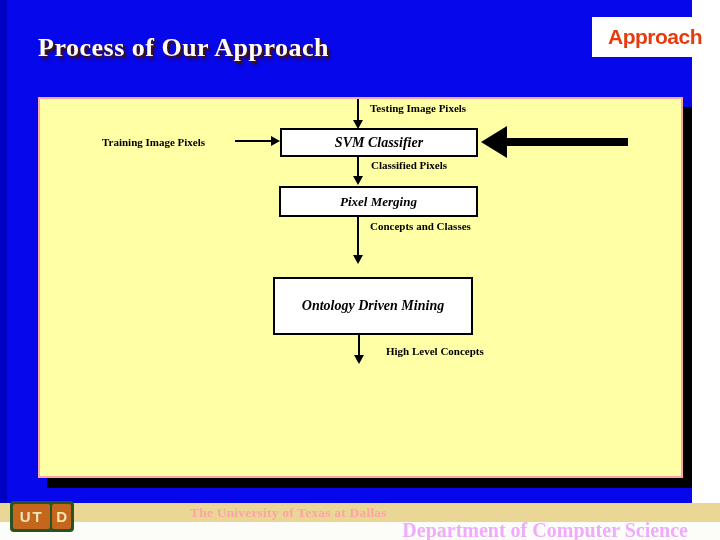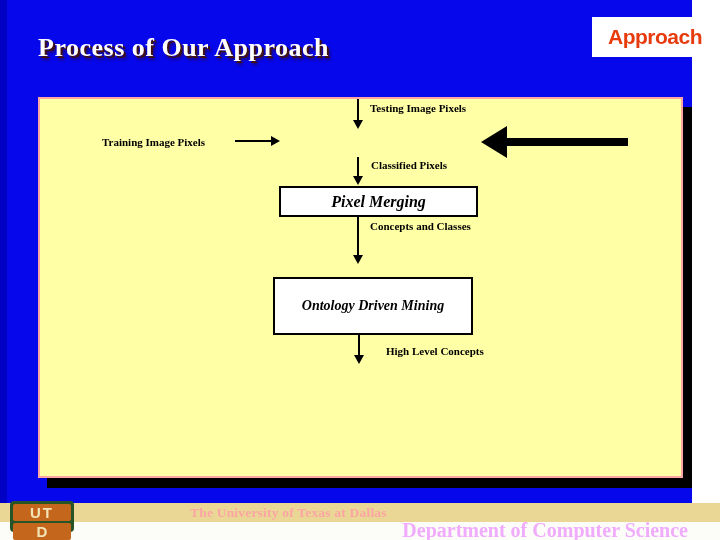--- a/index.html
+++ b/index.html
@@ -33,21 +33,21 @@
             border-bottom:5px solid transparent;border-left:9px solid #000;}
   .big-bar{position:absolute;left:460px;top:39px;width:128px;height:8px;background:#000;}
   .big-head{position:absolute;left:441px;top:27px;width:0;height:0;
             border-top:16px solid transparent;border-bottom:16px solid transparent;
             border-right:26px solid #000;}
 
   
   .tan-bar{position:absolute;left:0;top:503px;width:720px;height:19px;background:#ebd795;}
   .white-strip{position:absolute;left:0;top:522px;width:720px;height:18px;background:#fcfcf8;}
   .utd{position:absolute;left:10px;top:501px;width:64px;height:31px;box-sizing:border-box;
-       background:#265427;border-radius:4px;padding:3px;display:flex;gap:2px;flex-direction:column;}
+       background:#265427;border-radius:4px;padding:3px;display:flex;gap:2px;}
   .utd .tile{background:#c4671c;border-radius:2px;display:flex;align-items:center;justify-content:center;
              font-family:"Liberation Sans",sans-serif;font-weight:bold;color:#f2e4b6;font-size:15px;}
   .utd .tile-ut{flex:2;letter-spacing:2px;}
   .utd .tile-d{flex:1;}
   .university{position:absolute;left:190px;top:505px;font-size:13.5px;font-weight:bold;color:#fca5a5;
               letter-spacing:.2px;}
   .department{position:absolute;right:4px;top:519px;font-family:Liberation Serif, serif;
               font-size:20px;font-weight:bold;color:#f0abfc;}
 </style>
 </head>
@@ -61,34 +61,37 @@
   <div class="raytheon">
     <span>Approach</span>
   </div>
 
   <div class="panel">
 
     <div class="vline" style="left:317px;top:0;height:22px;"></div>
     <div class="ah-down" style="left:313px;top:21px;"></div>
     <div class="lbl" style="left:330px;top:3px;">Testing Image Pixels</div>
 
+    <div class="node" style="left:240px;top:29px;width:198px;height:29px;">
+      <span style="font-size:14px;">SVM Classifier</span>
+    </div>
 
     <div class="lbl" style="left:62px;top:37px;">Training Image Pixels</div>
     <div class="hline" style="left:195px;top:41px;width:36px;"></div>
     <div class="ah-right" style="left:231px;top:37px;"></div>
 
     <div class="big-bar"></div>
     <div class="big-head"></div>
 
     <div class="lbl" style="left:331px;top:60px;">Classified Pixels</div>
     <div class="vline" style="left:317px;top:58px;height:20px;"></div>
     <div class="ah-down" style="left:313px;top:77px;"></div>
 
     <div class="node" style="left:239px;top:87px;width:199px;height:31px;">
-      <span style="font-size:16px;">Pixel Merging</span>
+      <span style="font-size:13px;">Pixel Merging</span>
     </div>
 
     <div class="lbl" style="left:330px;top:121px;">Concepts and Classes</div>
     <div class="vline" style="left:317px;top:118px;height:38px;"></div>
     <div class="ah-down" style="left:313px;top:156px;"></div>
 
     <div class="node" style="left:233px;top:178px;width:200px;height:58px;">
       <span style="font-size:14px;text-align:right;">Ontology Driven Mining</span>
     </div>
 

